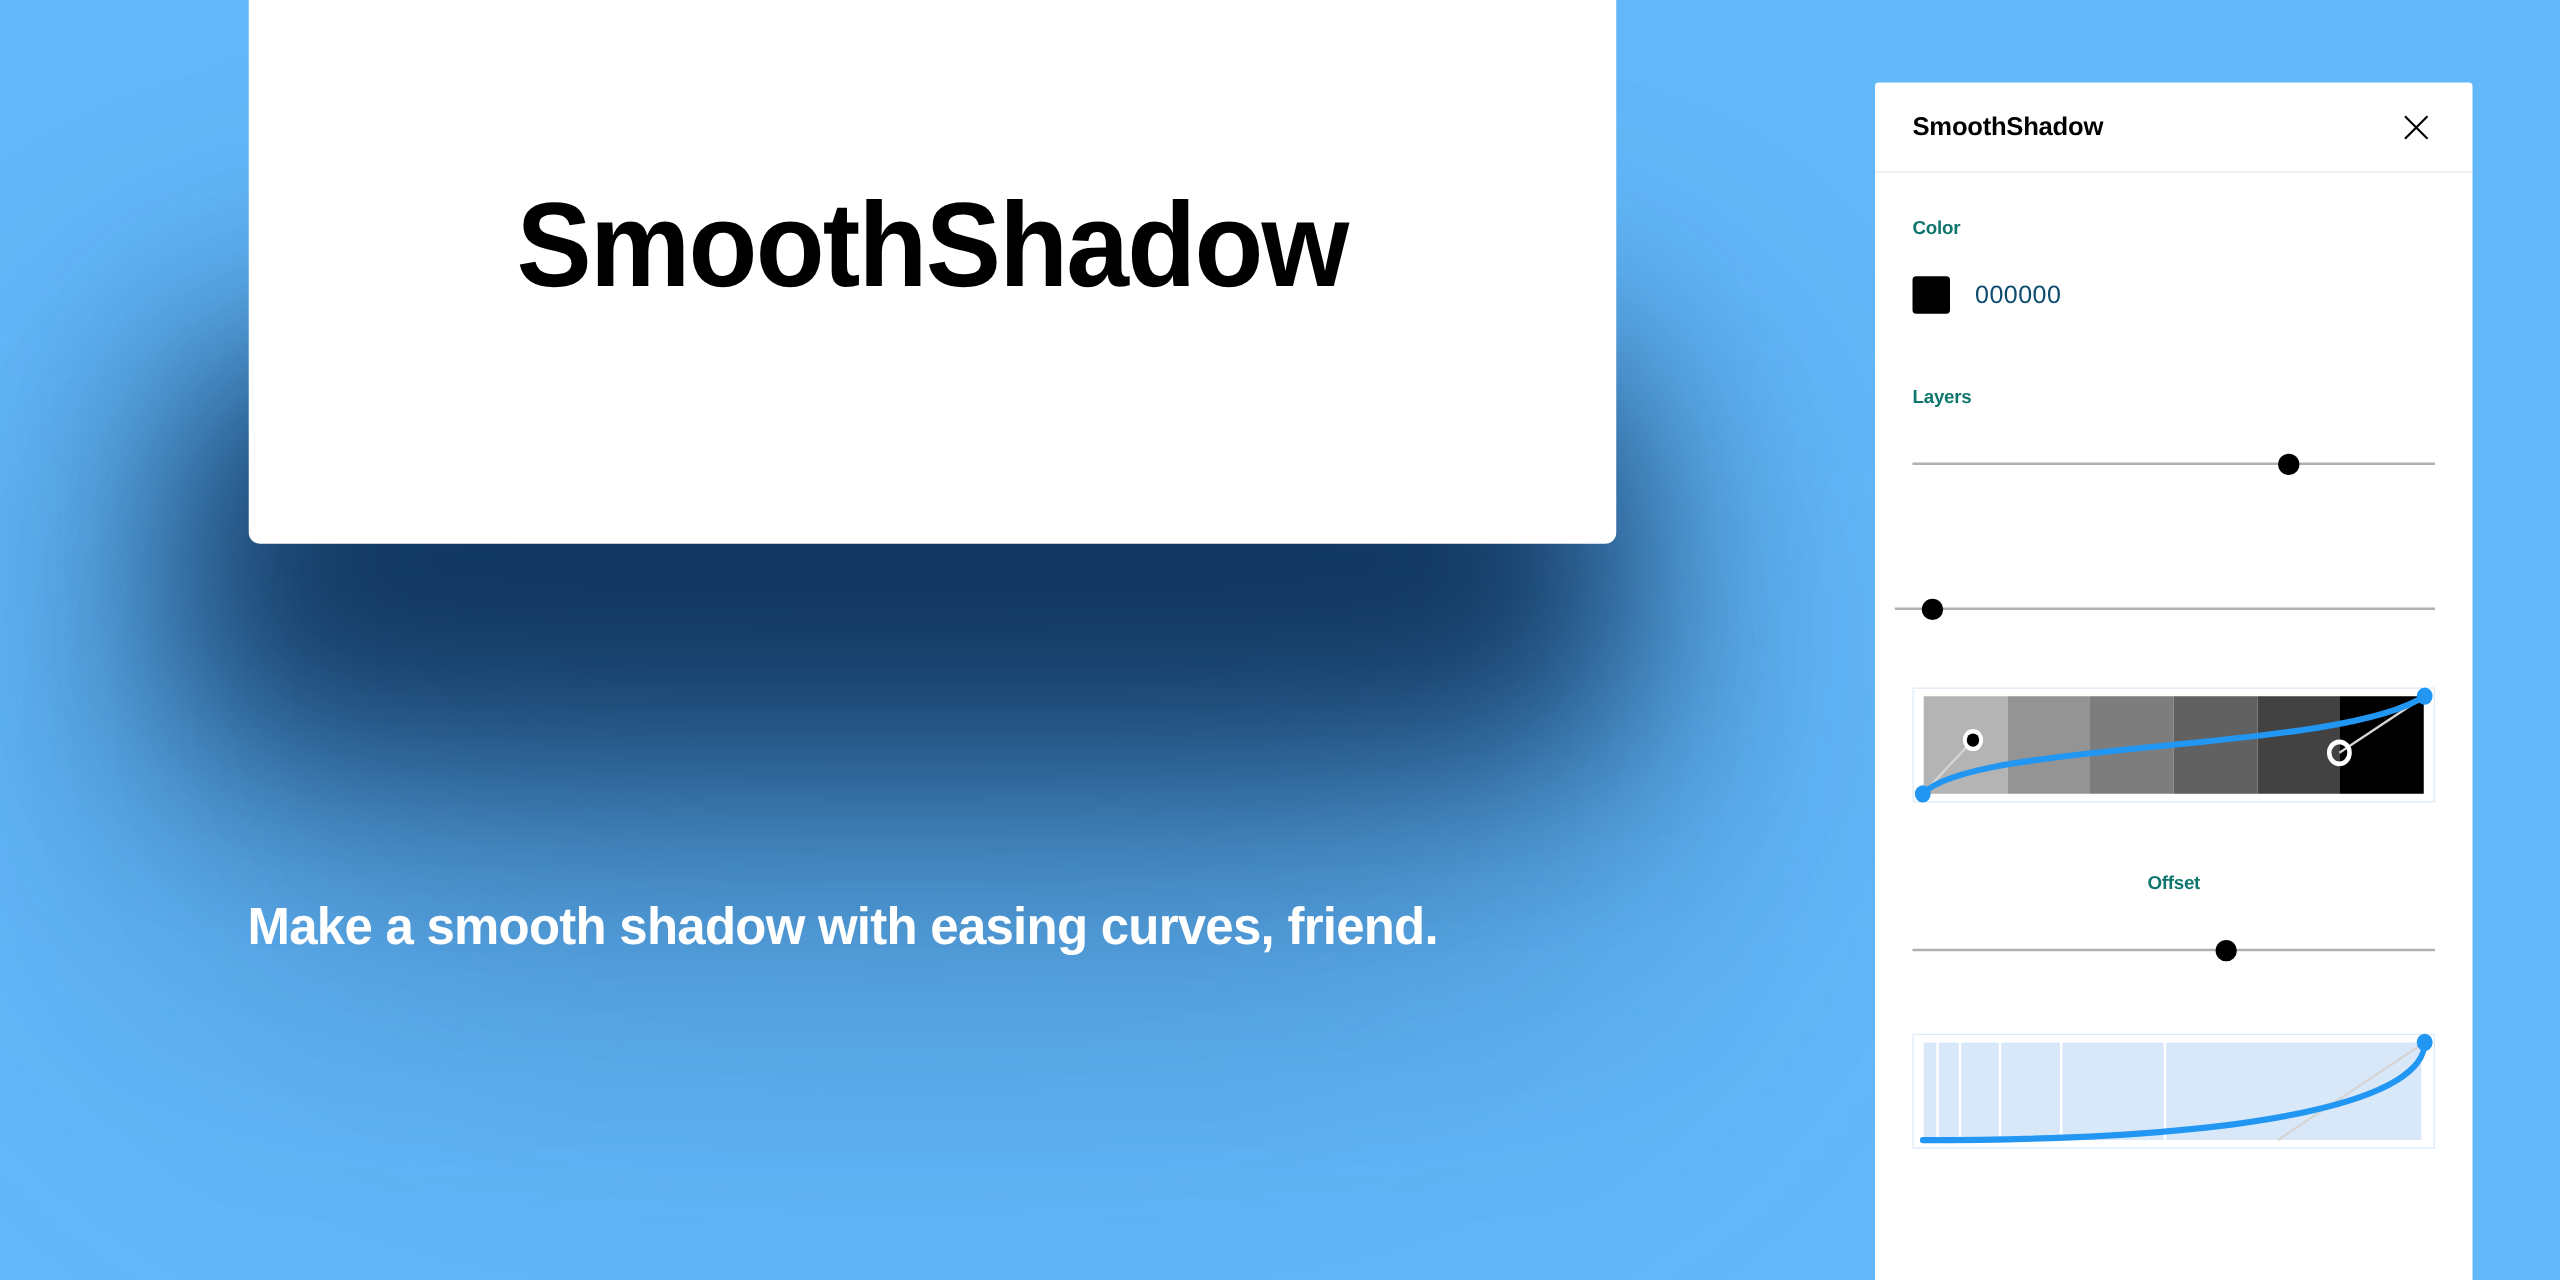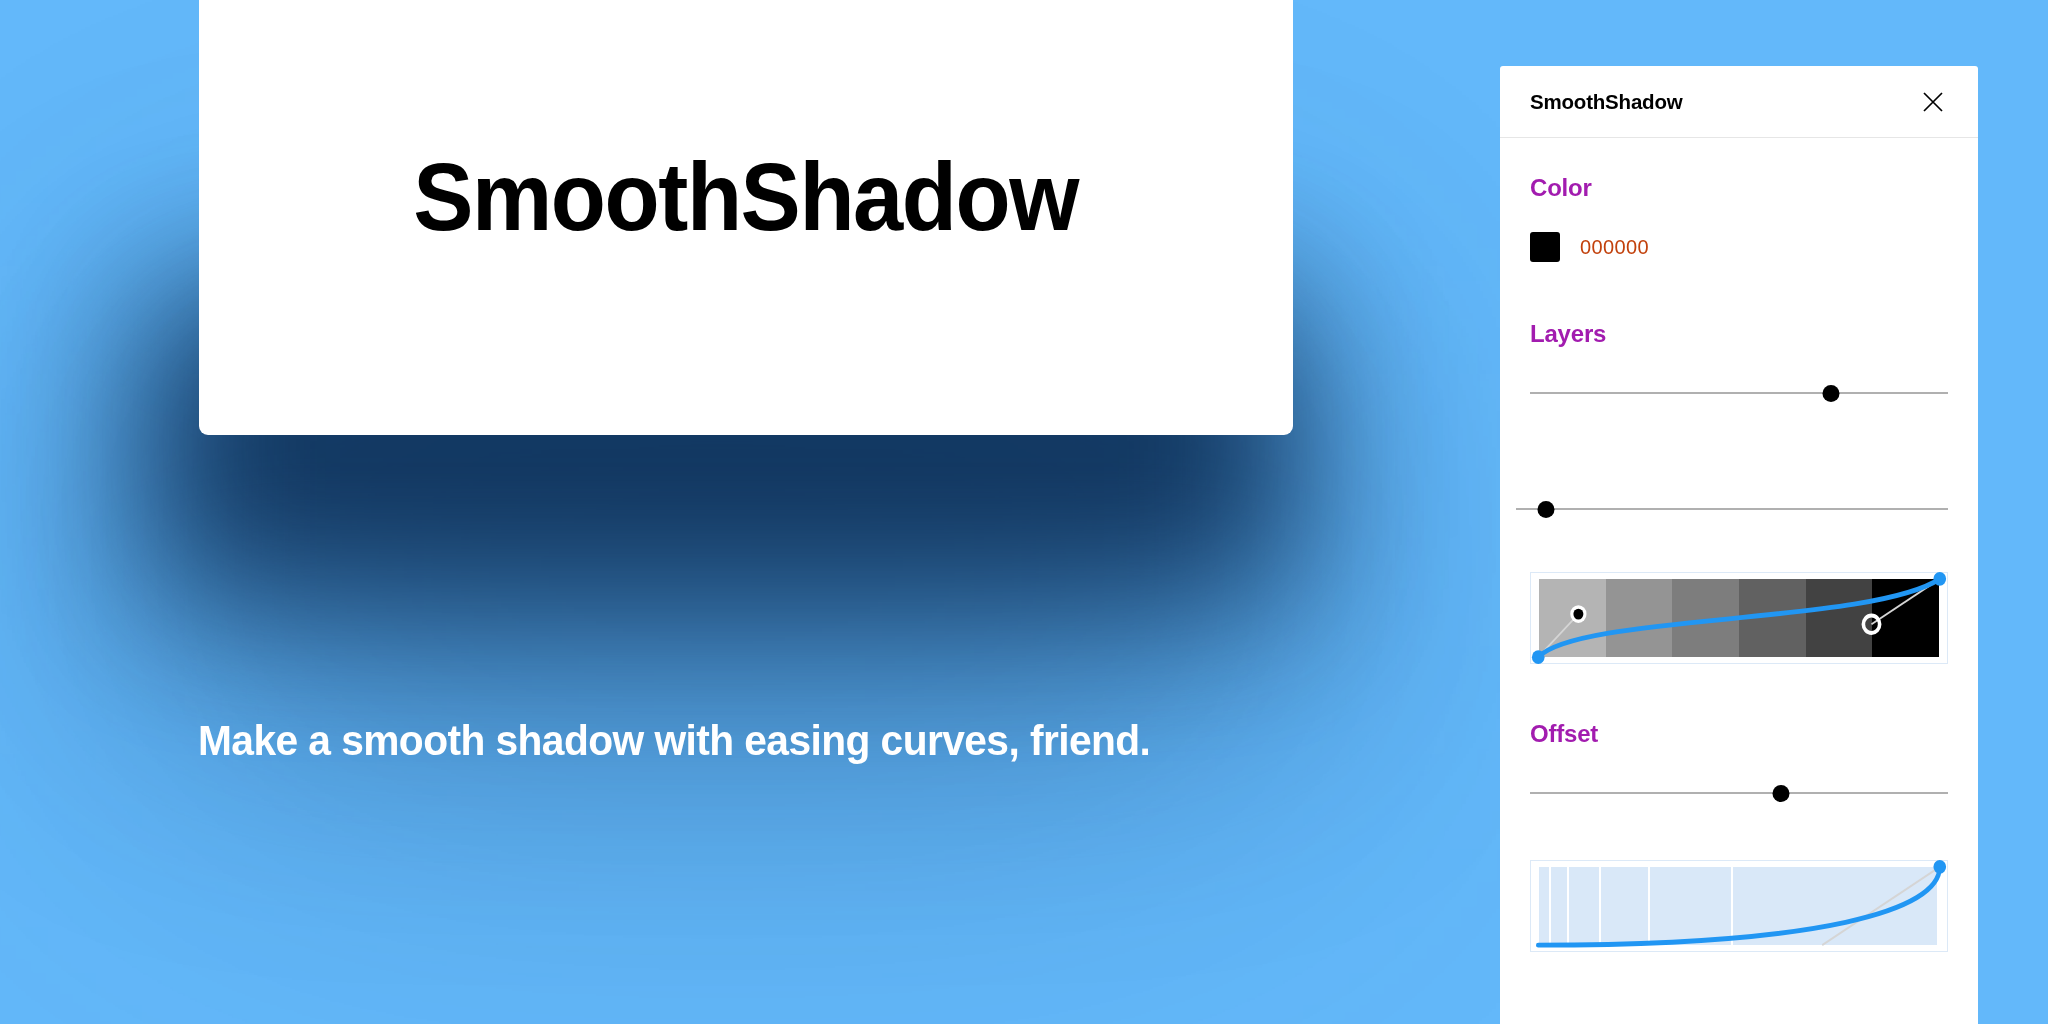--- a/index.html
+++ b/index.html
@@ -118,23 +118,23 @@
     display: flex;
     align-items: center;
     justify-content: center;
     cursor: pointer;
   }
   #close-button svg { display: block; }
 
   .panel-body { padding: 0 30px; }
 
   .section-label {
-    font-size: 24px;
+    font-size: 15px;
     font-weight: 700;
-    color: #a21caf;
+    color: #0f766e;
     letter-spacing: -0.2px;
   }
 
   .row-between {
     display: flex;
     align-items: center;
     justify-content: space-between;
   }
 
   
@@ -147,21 +147,21 @@
   }
   #color-swatch {
     width: 30px;
     height: 30px;
     border-radius: 3px;
     background: #000000;
     cursor: pointer;
   }
   #color-value {
     font-size: 20px;
-    color: #c2410c;
+    color: #0c4a6e;
     letter-spacing: 0.4px;
   }
 
   
   .slider {
     position: relative;
     height: 26px;
     cursor: pointer;
     display: flex;
     align-items: center;
@@ -239,21 +239,21 @@
   }
   .curve-bands .band { height: 100%; }
   .curve-svg {
     position: absolute;
     left: 0; top: 0;
     width: 100%;
     height: 100%;
     overflow: visible;
   }
 
-  #offset-section { padding-top: 56px; }
+  #offset-section { padding-top: 56px; text-align: center; }
   #offset-slider-wrap { margin-top: 32px; }
 
   #alpha-curve-editor { margin-top: 50px; }
 </style>
 </head>
 <body>
 
 <div id="stage">
   <div id="card-shadow" class="l3"></div>
   <div id="card-shadow" class="l2"></div>

